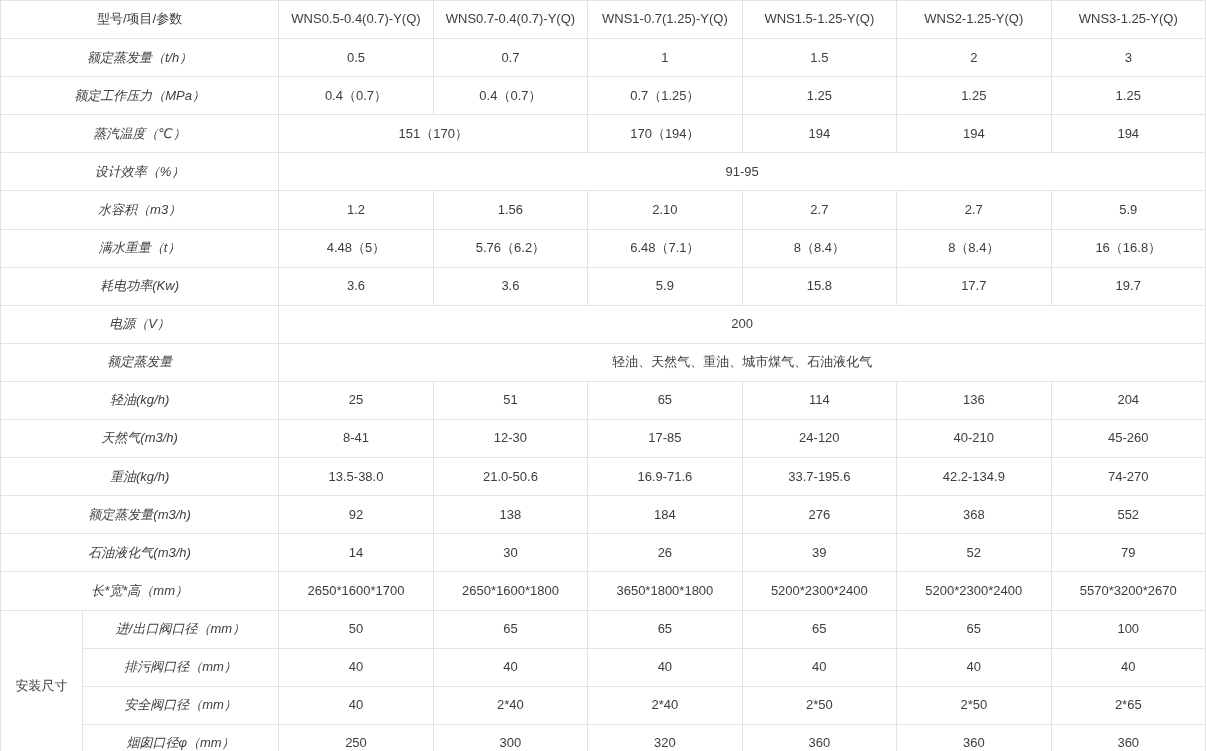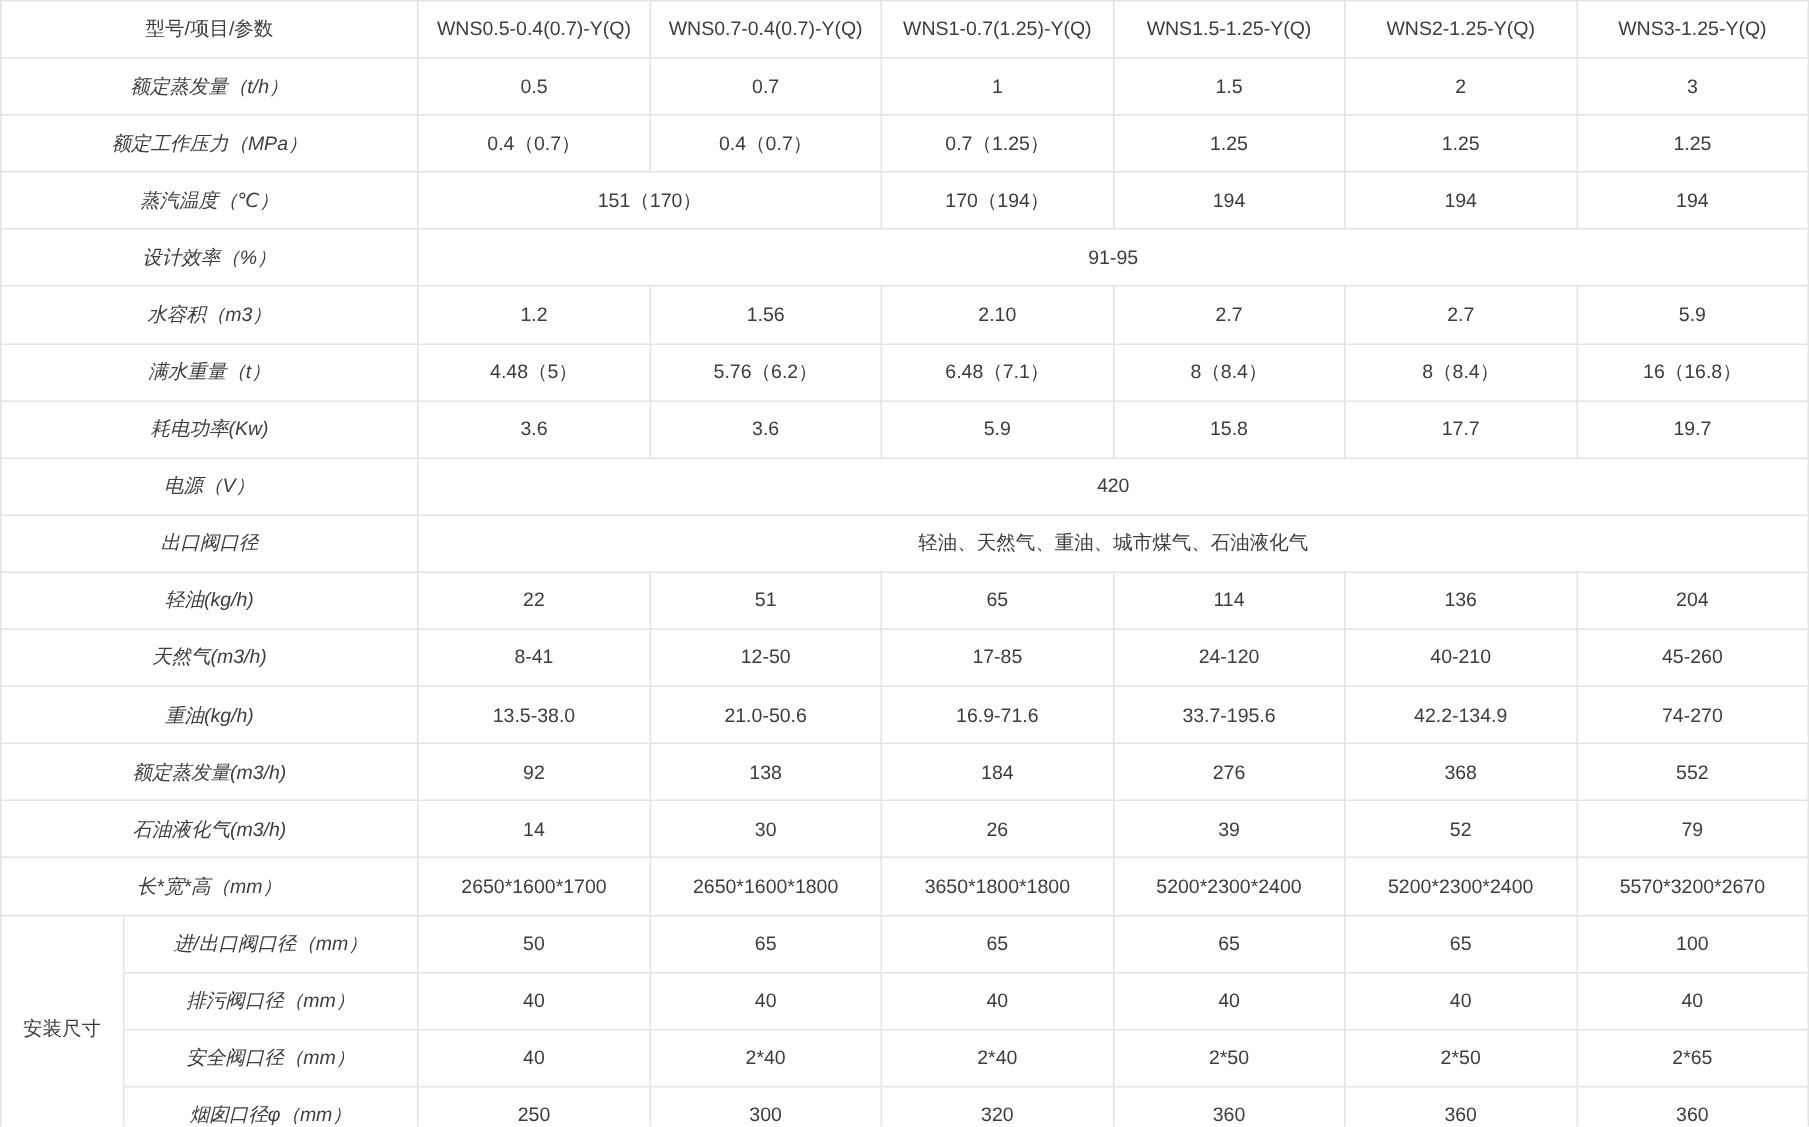--- a/index.html
+++ b/index.html
@@ -130,42 +130,42 @@
       <td>3.6</td>
       <td>3.6</td>
       <td>5.9</td>
       <td>15.8</td>
       <td>17.7</td>
       <td>19.7</td>
     </tr>
 
     <tr>
       <td class="label" colspan="2">电源（V）</td>
-      <td colspan="6">420</td>
-    </tr>
-
-    <tr>
-      <td class="label" colspan="2">出口阀口径</td>
+      <td colspan="6">200</td>
+    </tr>
+
+    <tr>
+      <td class="label" colspan="2">额定蒸发量</td>
       <td colspan="6">轻油、天然气、重油、城市煤气、石油液化气</td>
     </tr>
 
     <tr>
       <td class="label" colspan="2">轻油(kg/h)</td>
-      <td>22</td>
+      <td>25</td>
       <td>51</td>
       <td>65</td>
       <td>114</td>
       <td>136</td>
       <td>204</td>
     </tr>
 
     <tr>
       <td class="label" colspan="2">天然气(m3/h)</td>
       <td>8-41</td>
-      <td>12-50</td>
+      <td>12-30</td>
       <td>17-85</td>
       <td>24-120</td>
       <td>40-210</td>
       <td>45-260</td>
     </tr>
 
     <tr>
       <td class="label" colspan="2">重油(kg/h)</td>
       <td>13.5-38.0</td>
       <td>21.0-50.6</td>

